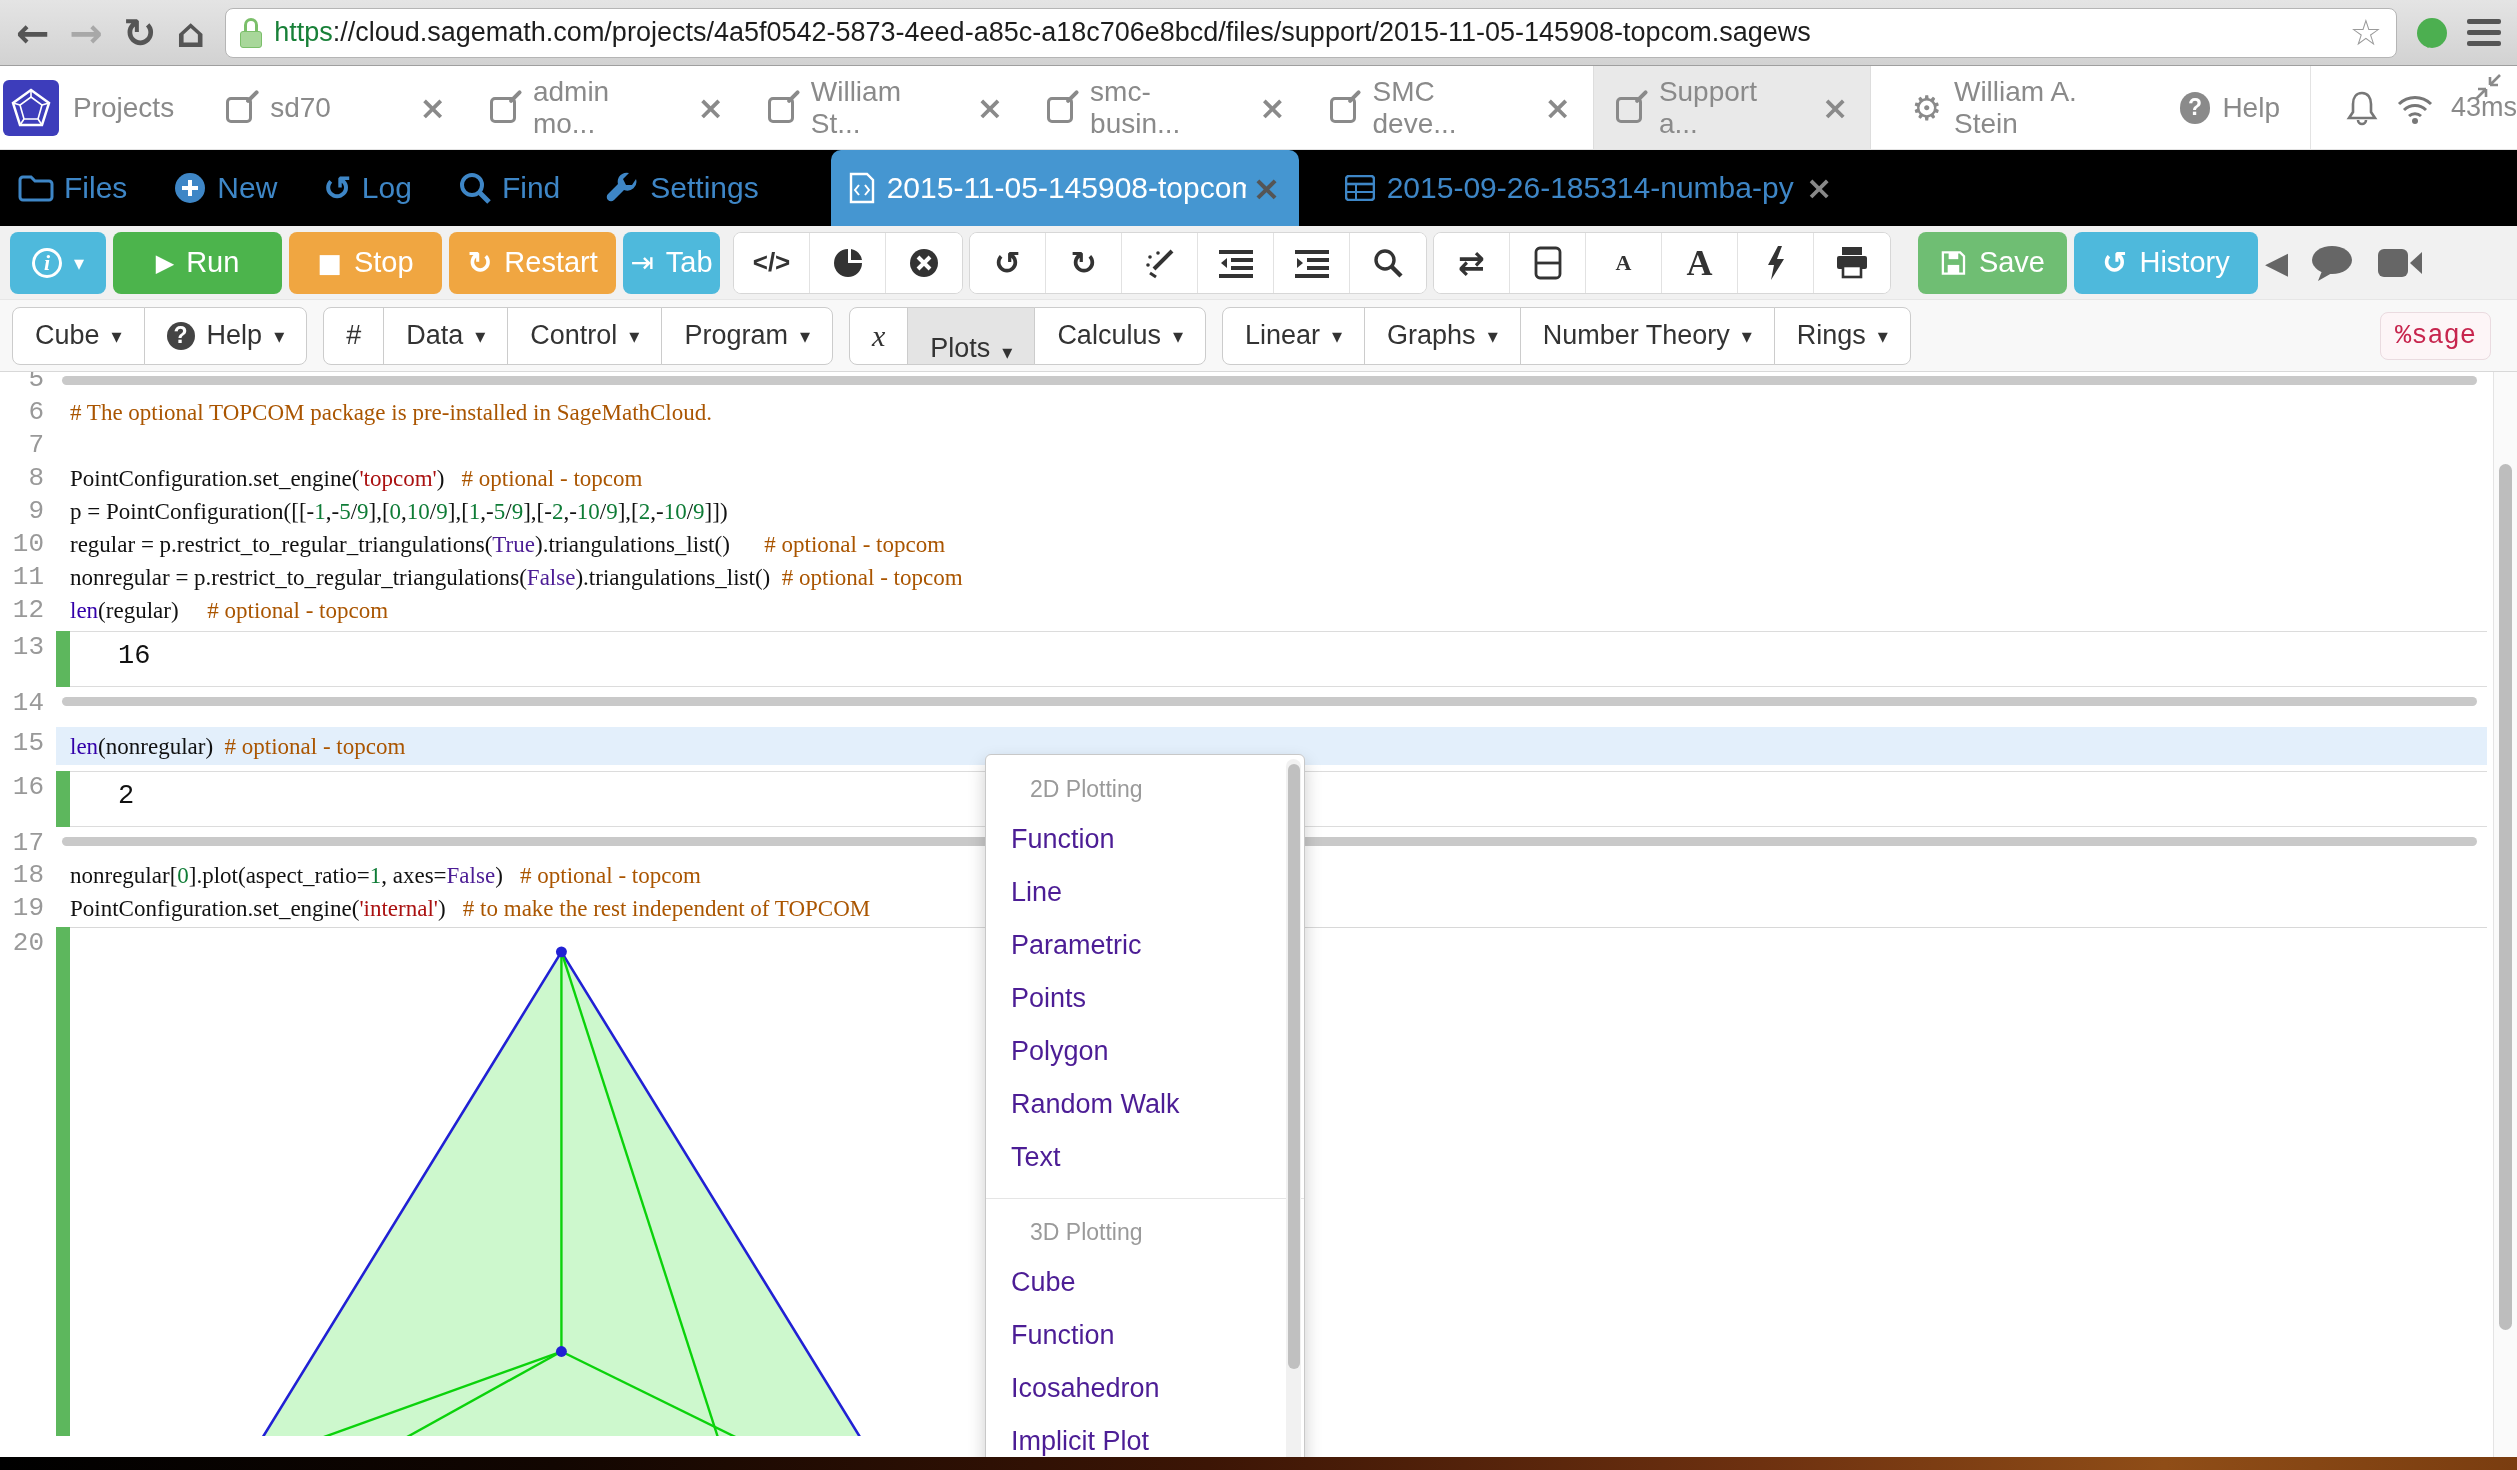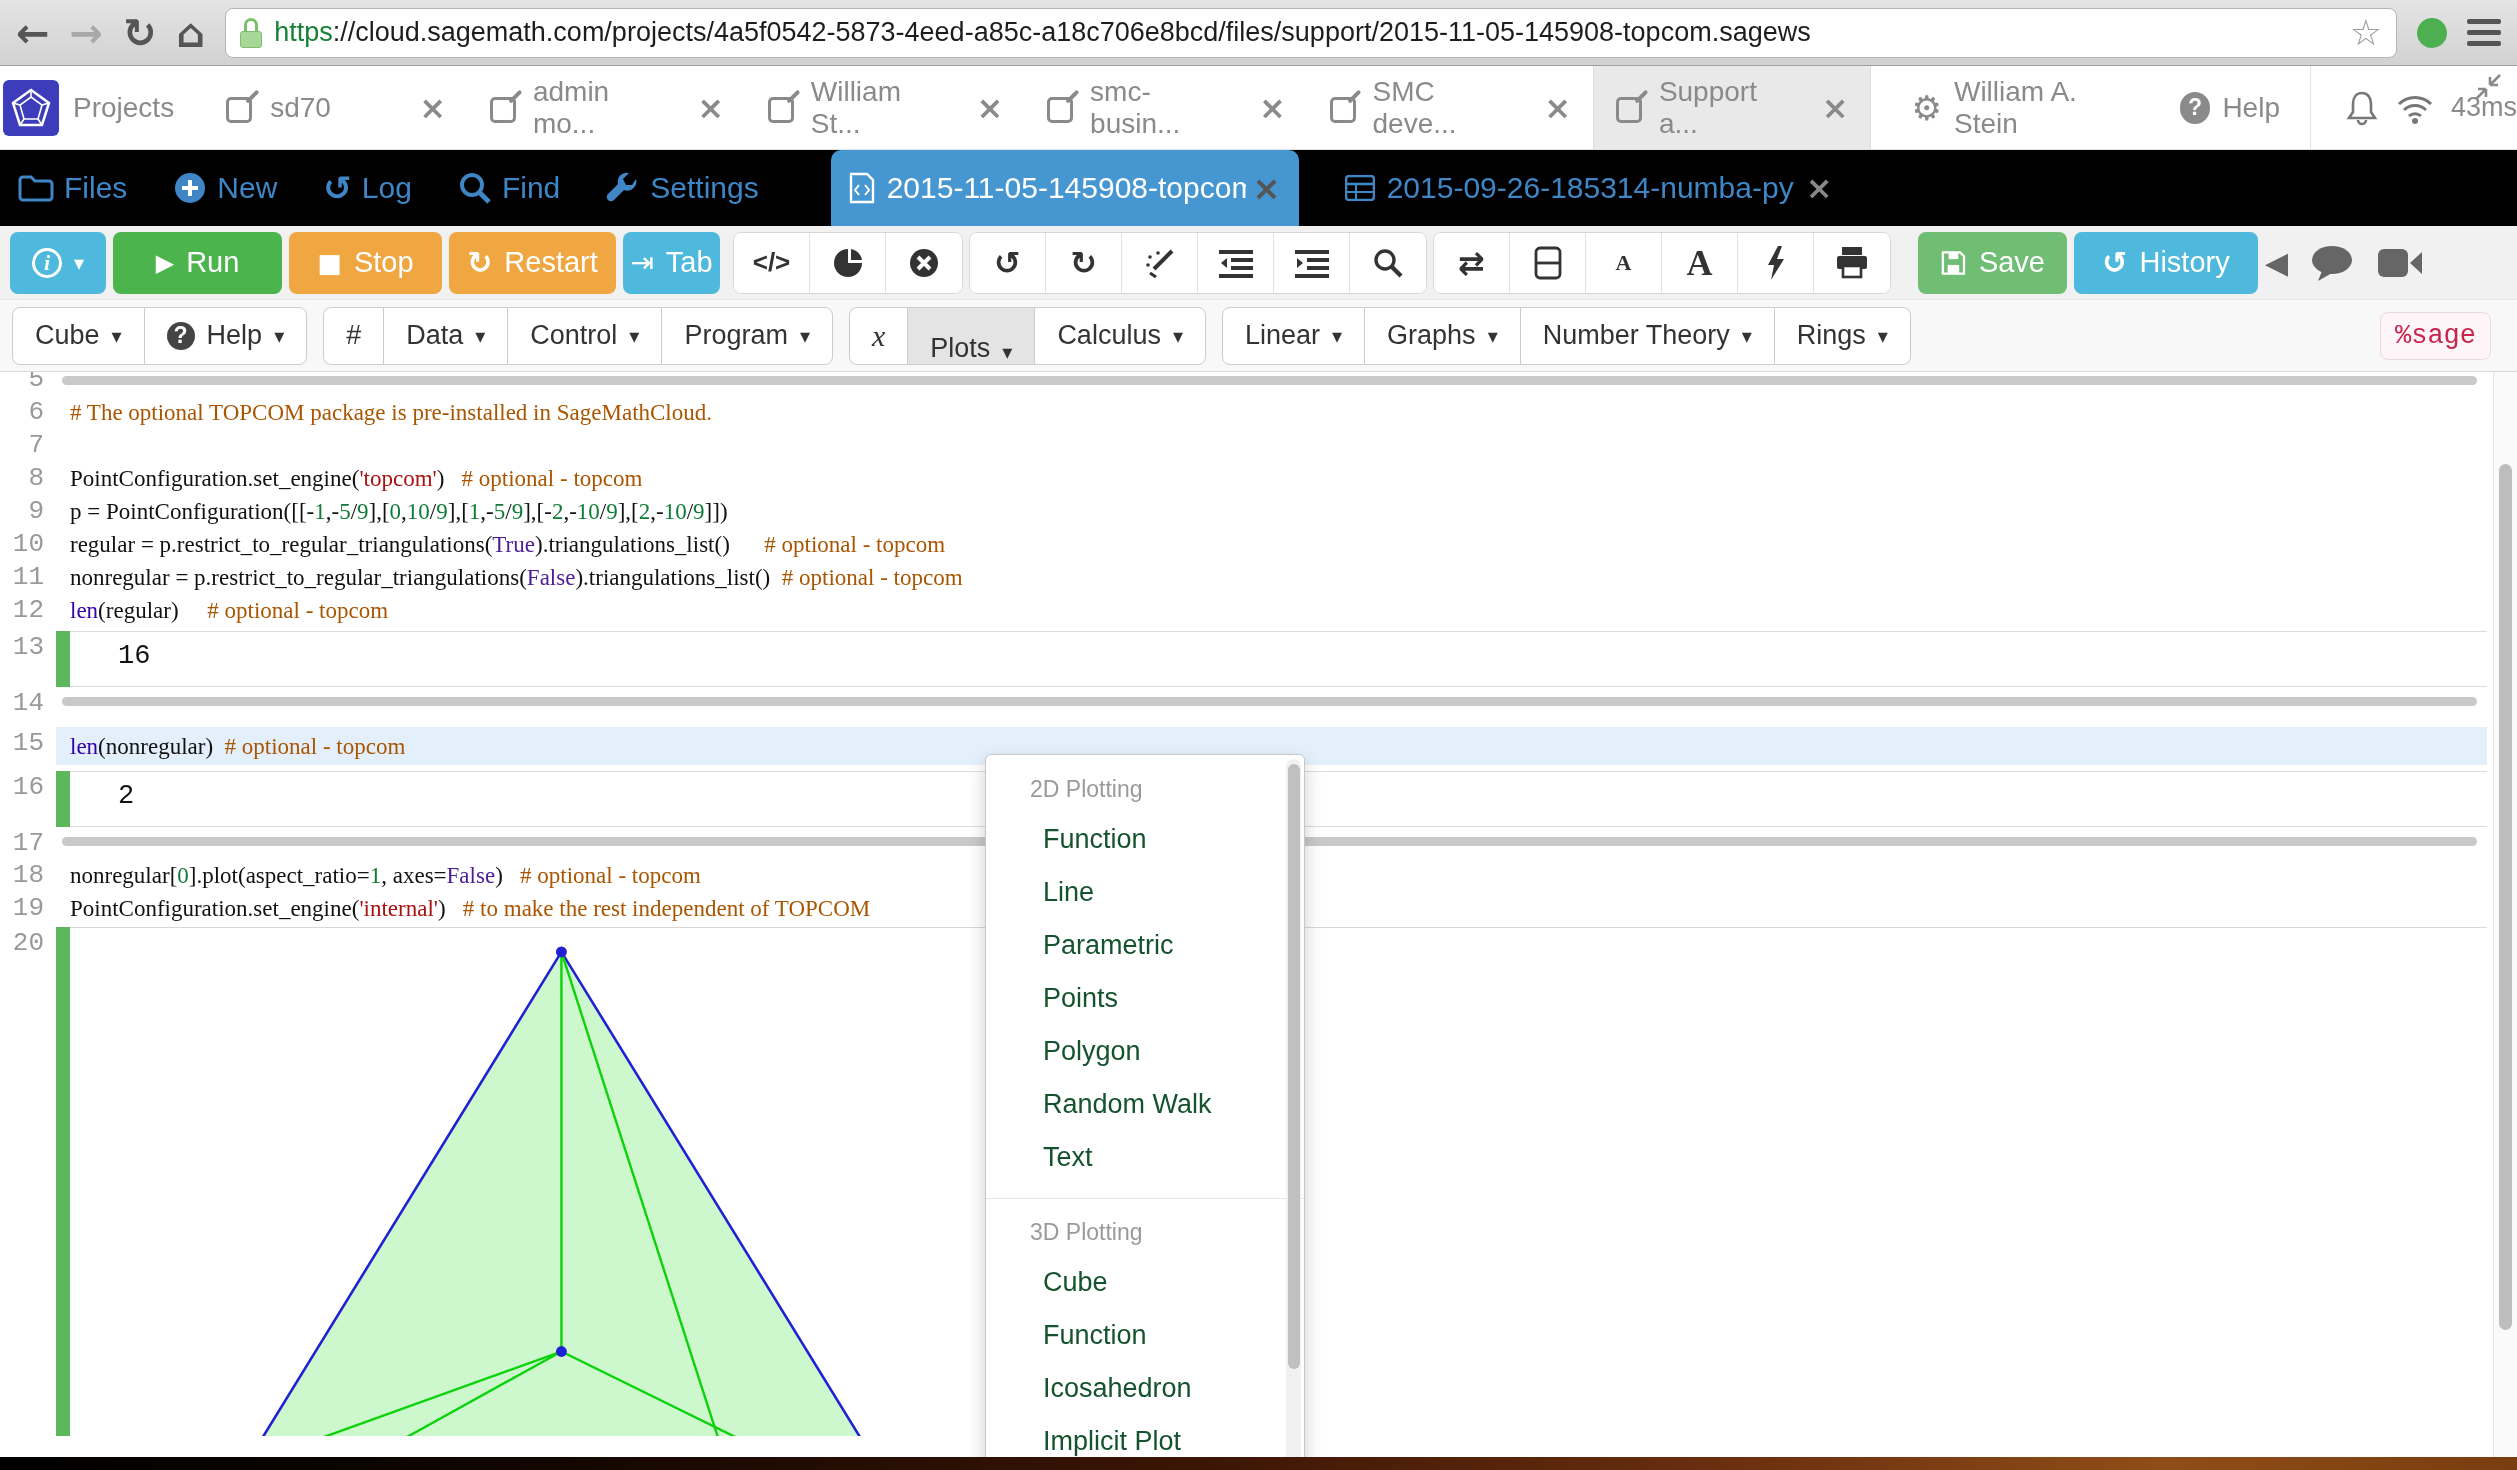--- a/index.html
+++ b/index.html
@@ -132,21 +132,21 @@
     position:relative; overflow:hidden; }
   
   .cm-c { color:#aa5500; } .cm-s { color:#aa1111; } .cm-n { color:#0e7c36; }
   .cm-a { color:#4c1d95; } .cm-b { color:#3300aa; }
 
   
   #plots-dropdown { position:absolute; left:985px; top:382px; width:320px; height:844px;
     background:#fff; border:1px solid #c8c8c8; border-radius:6px;
     box-shadow:0 8px 18px rgba(0,0,0,.2); z-index:50; overflow:hidden; padding-top:14px; }
   .dd-header { padding-left:44px; font-size:23px; color:#9a9a9a; height:44px; line-height:40px; }
-  .dd-item { padding-left:57px; font-size:27px; color:#14532d; height:53px; line-height:53px; cursor:pointer; }
+  .dd-item { padding-left:25px; font-size:27px; color:#4c1d95; height:53px; line-height:53px; cursor:pointer; }
   .dd-divider { border-top:1px solid #e5e5e5; margin:14px 0 13px 0; }
   #dd-scroll { position:absolute; top:4px; right:3px; bottom:4px; width:15px;
     background:#f1f1f1; border-radius:8px; }
   #dd-thumb { position:absolute; top:5px; left:1.5px; width:12px; height:605px;
     background:#c0c0c0; border-radius:6px; }
 
   
   #ed-scrollbar { position:absolute; top:0; right:0; width:24px; height:100%;
     background:#fafafa; border-left:1px solid #e4e4e4; }
   #ed-thumb { position:absolute; left:5px; top:92px; width:13px; height:866px;

